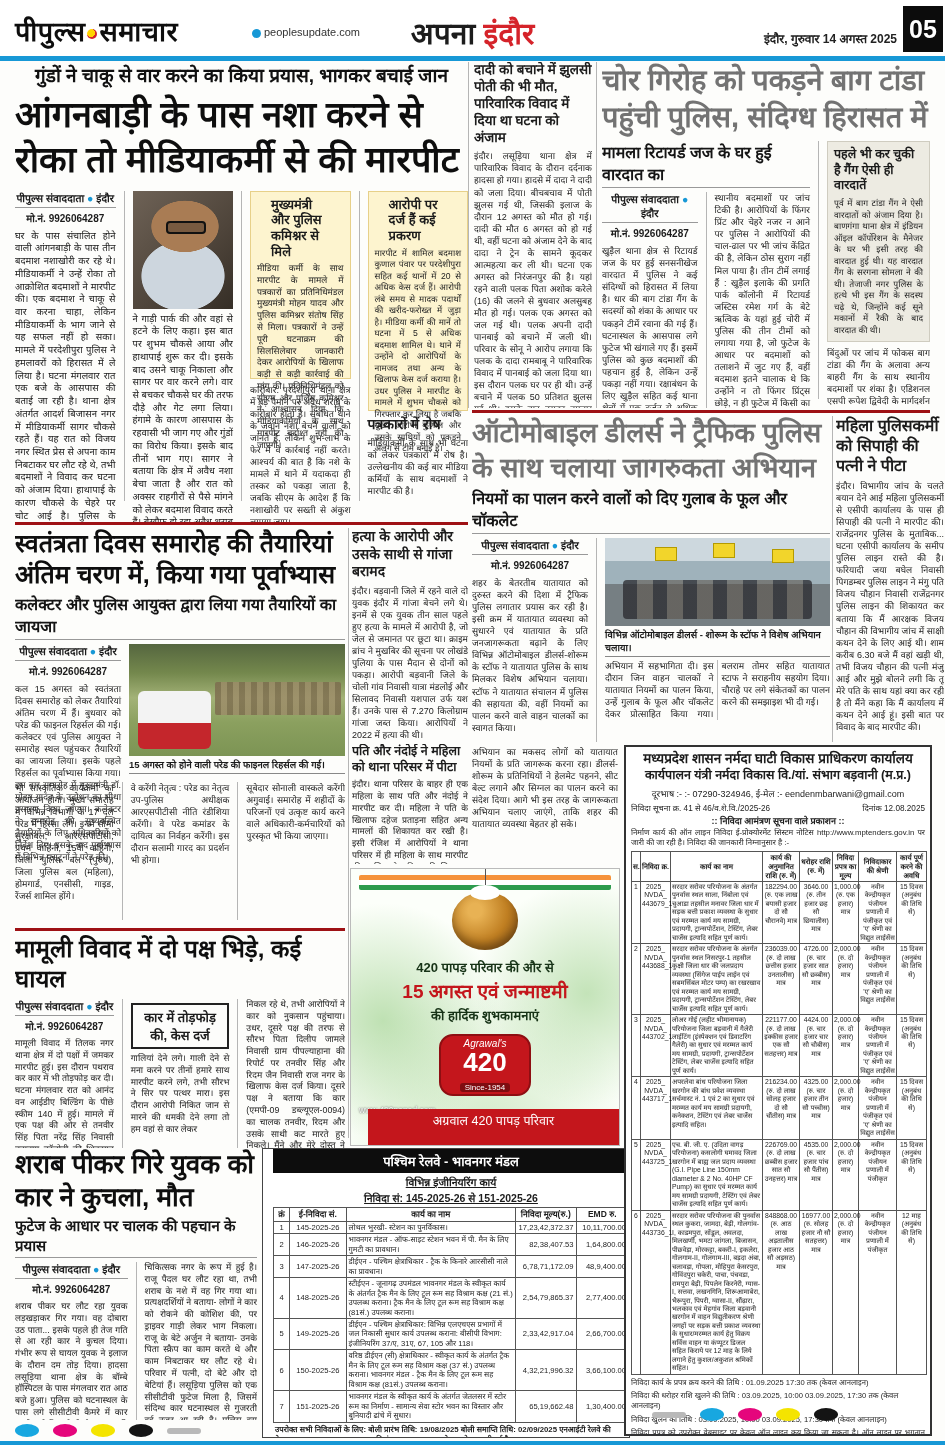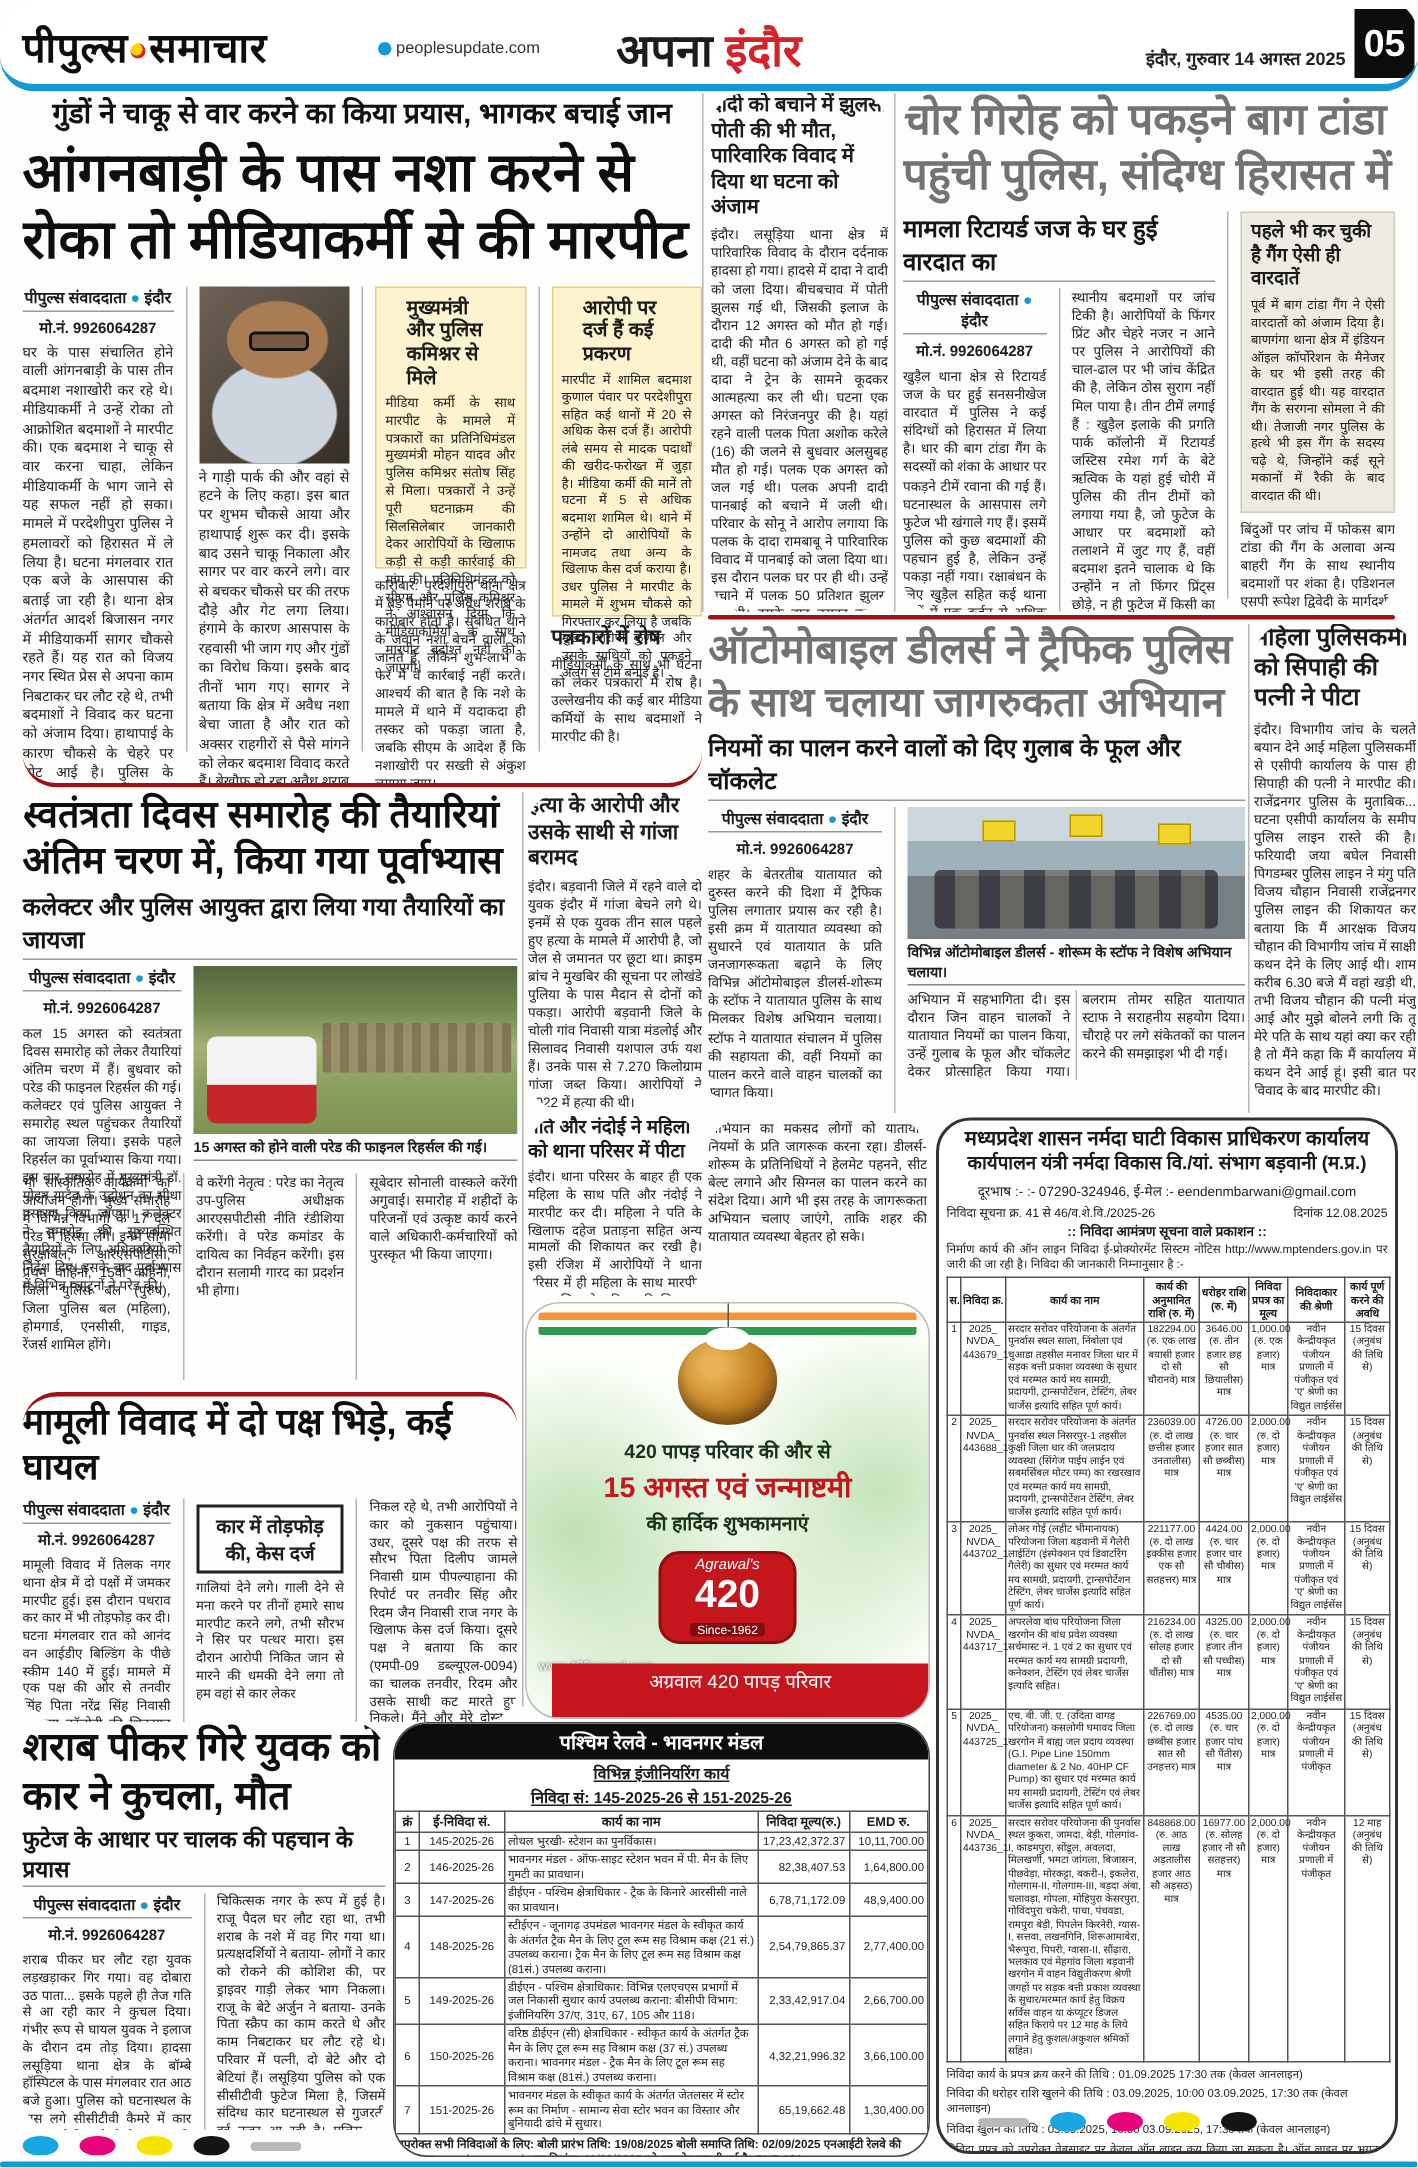--- a/index.html
+++ b/index.html
@@ -1,18 +1,18 @@
 <!DOCTYPE html>
 <html lang="hi"><head>
 <meta charset="utf-8">
 <style>
   html,body{margin:0;padding:0;background:#e8e8e8;}
   .page{position:relative;width:945px;height:1445px;background:#fdfdfb;overflow:hidden;
         font-family:"Liberation Sans","DejaVu Sans",sans-serif;color:#1c1c1c;}
-  .abs{position:absolute;overflow:hidden;border-radius:23px;}
+  .abs{position:absolute;overflow:hidden;}
   
   .header{left:0;top:0;width:945px;height:56px;border-bottom:5px solid #1798d6;background:#fff;}
   .masthead{position:absolute;left:15px;top:12px;font-size:27px;font-weight:bold;color:#0d0d0d;letter-spacing:.5px;}
   .mast-dot{display:inline-block;width:10px;height:10px;border-radius:50%;background:radial-gradient(circle at 40% 40%,#ffd400 45%,#d5232a 50%);vertical-align:middle;margin:0 2px;}
   .site{position:absolute;left:252px;top:26px;font-size:11px;color:#333;}
   .globe{display:inline-block;width:9px;height:9px;border-radius:50%;background:#1798d6;vertical-align:middle;margin-right:3px;}
   .apna{position:absolute;left:0;right:0;top:12px;text-align:center;font-size:30px;font-weight:bold;}
   .apna .red{color:#d5232a;}
   .dateline{position:absolute;right:48px;top:30px;font-size:12px;font-weight:bold;color:#222;}
   .pagenum{position:absolute;right:2px;top:6px;width:40px;height:46px;background:#0c0c0c;color:#fff;
@@ -261,21 +261,21 @@
     <div class="matki">
       <div class="string"></div>
       <div class="curd"></div>
     </div>
     <div class="ad-l1">420 पापड़ परिवार की और से</div>
     <div class="ad-l2">15 अगस्त एवं जन्माष्टमी</div>
     <div class="ad-l3">की हार्दिक शुभकामनाएं</div>
     <div class="shield">
       <div class="ag">Agrawal's</div>
       <div class="num">420</div>
-      <div class="since">Since-1962</div>
+      <div class="since">Since-1954</div>
     </div>
     <div class="ad-web">www.420papad.com</div>
     <div class="ad-strip">अग्रवाल 420 पापड़ परिवार</div>
   </div>
 
   <div class="abs" style="left:15px;top:928px;width:330px;height:214px;border-top:3px solid #9e1115;padding-top:3px;">
     <div class="hl-md" style="font-size:24px;">मामूली विवाद में दो पक्ष भिड़े, कई घायल</div>
     <div class="cols" style="margin-top:5px;height:168px;">
       <div class="col">
         <div class="by"><span>पीपुल्स संवाददाता</span> <span class="dot">●</span> <span>इंदौर</span></div>
@@ -300,21 +300,21 @@
         <div class="by"><span>पीपुल्स संवाददाता</span> <span class="dot">●</span> <span>इंदौर</span></div>
         <div class="ph">मो.नं. 9926064287</div>
         <div class="body-t" style="font-size:8.8px;">शराब पीकर घर लौट रहा युवक लड़खड़ाकर गिर गया। वह दोबारा उठ पाता... इसके पहले ही तेज गति से आ रही कार ने कुचल दिया। गंभीर रूप से घायल युवक ने इलाज के दौरान दम तोड़ दिया। हादसा लसूड़िया थाना क्षेत्र के बॉम्बे हॉस्पिटल के पास मंगलवार रात आठ बजे हुआ। पुलिस को घटनास्थल के पास लगे सीसीटीवी कैमरे में कार जाती हुई दिखाई दी है। मृतक की पहचान राजू पिता शंकर तायड़े (50) निवासी</div>
       </div>
       <div class="col vr">
         <div class="body-t" style="font-size:8.8px;">चिकित्सक नगर के रूप में हुई है। राजू पैदल घर लौट रहा था, तभी शराब के नशे में वह गिर गया था। प्रत्यक्षदर्शियों ने बताया- लोगों ने कार को रोकने की कोशिश की, पर ड्राइवर गाड़ी लेकर भाग निकला। राजू के बेटे अर्जुन ने बताया- उनके पिता स्क्रैप का काम करते थे और काम निबटाकर घर लौट रहे थे। परिवार में पत्नी, दो बेटे और दो बेटियां हैं। लसूड़िया पुलिस को एक सीसीटीवी फुटेज मिला है, जिसमें संदिग्ध कार घटनास्थल से गुजरती हुई नजर आ रही है। पुलिस इस फुटेज के आधार पर वाहन चालक की पहचान करने में जुटी है।</div>
       </div>
     </div>
   </div>
 
-  <div class="abs rail" style="left:262px;top:1148px;width:356px;height:288px;">
+  <div class="abs rail" style="left:262px;top:1148px;width:356px;height:288px;padding-left:10px;">
     <div class="rail-bar">पश्चिम रेलवे - भावनगर मंडल</div>
     <div class="rail-sub">विभिन्न इंजीनियरिंग कार्य</div>
     <div class="rail-sub">निविदा सं: 145-2025-26 से 151-2025-26</div>
     <table>
       <colgroup>
           <col style="width:16px">
           <col style="width:56px">
           <col style="width:168px">
           <col style="width:60px">
           <col style="width:52px">

